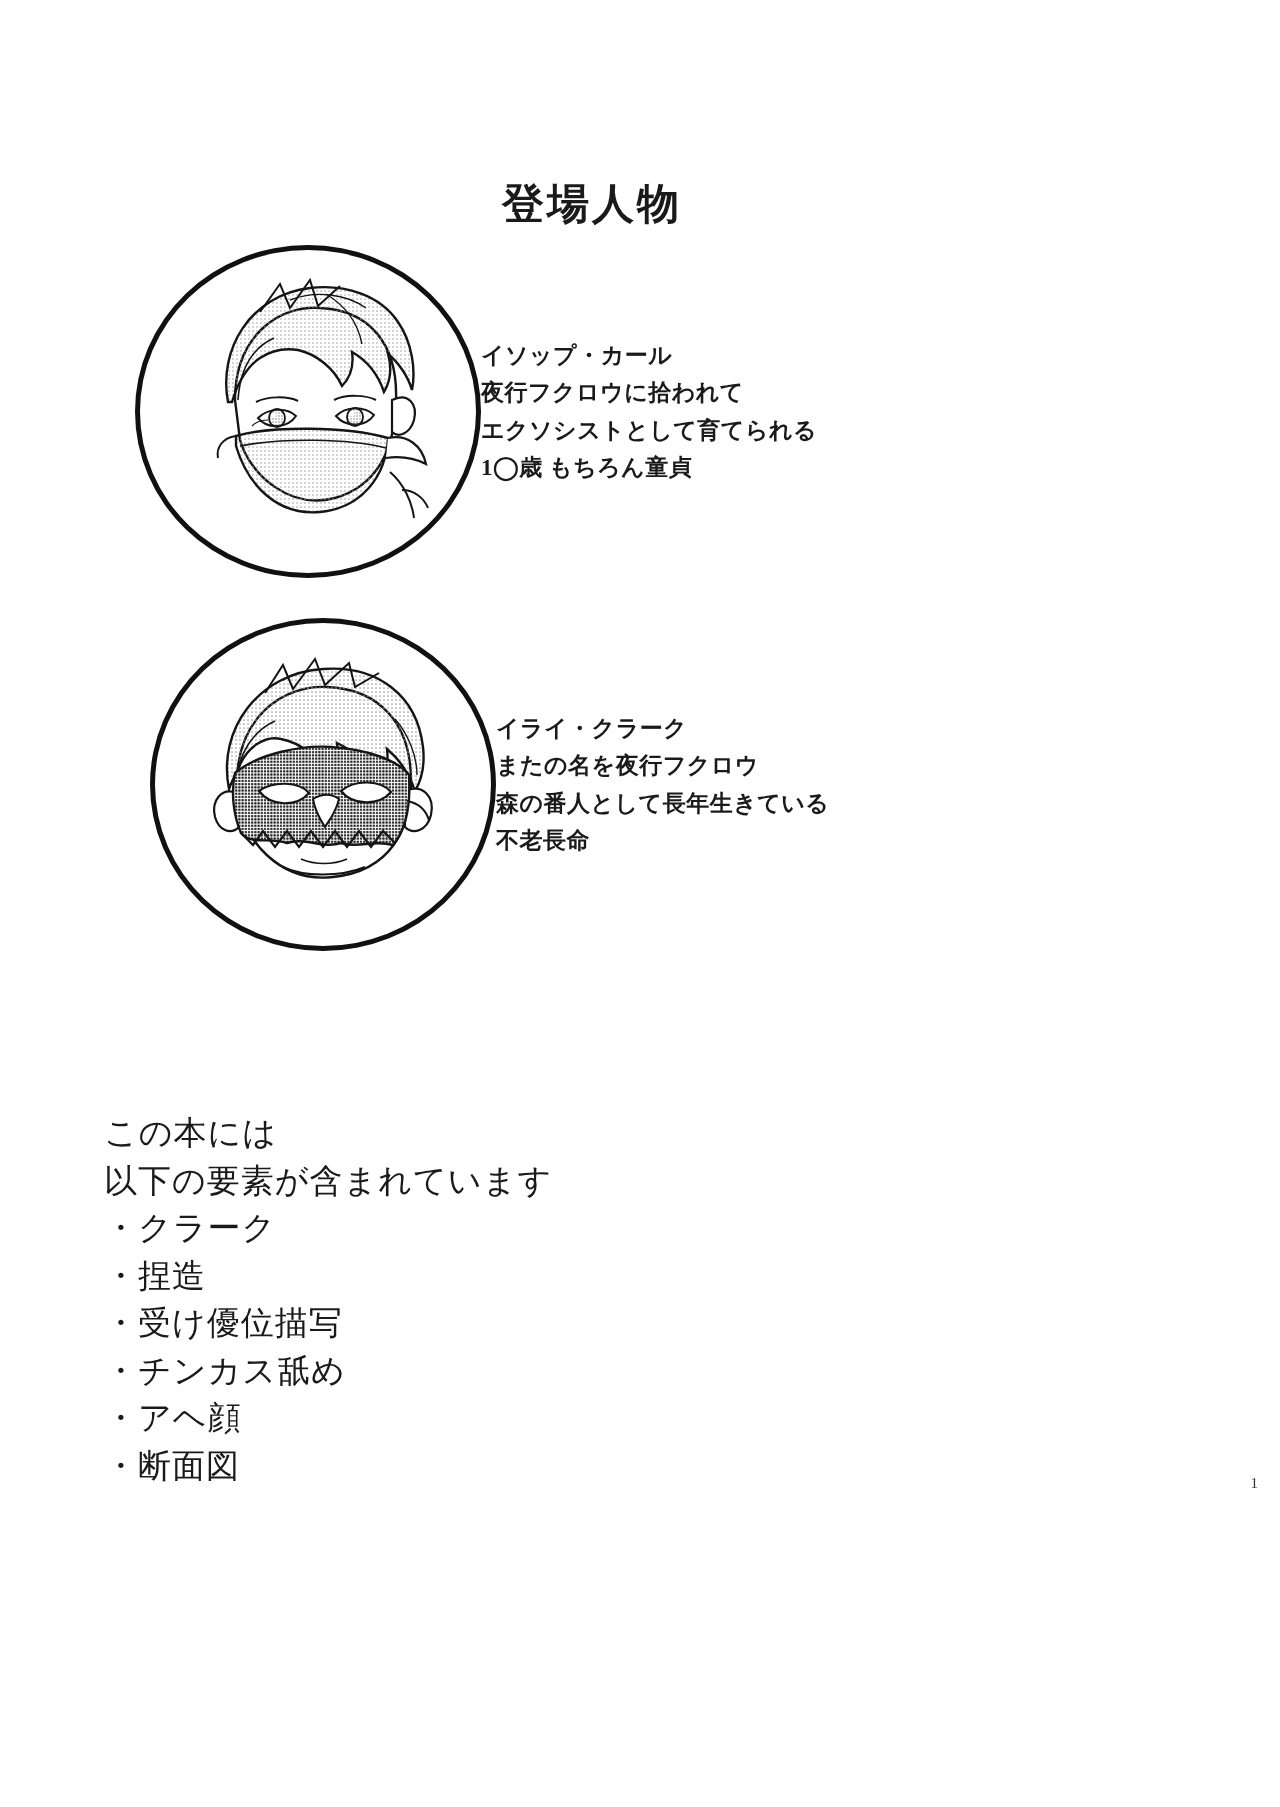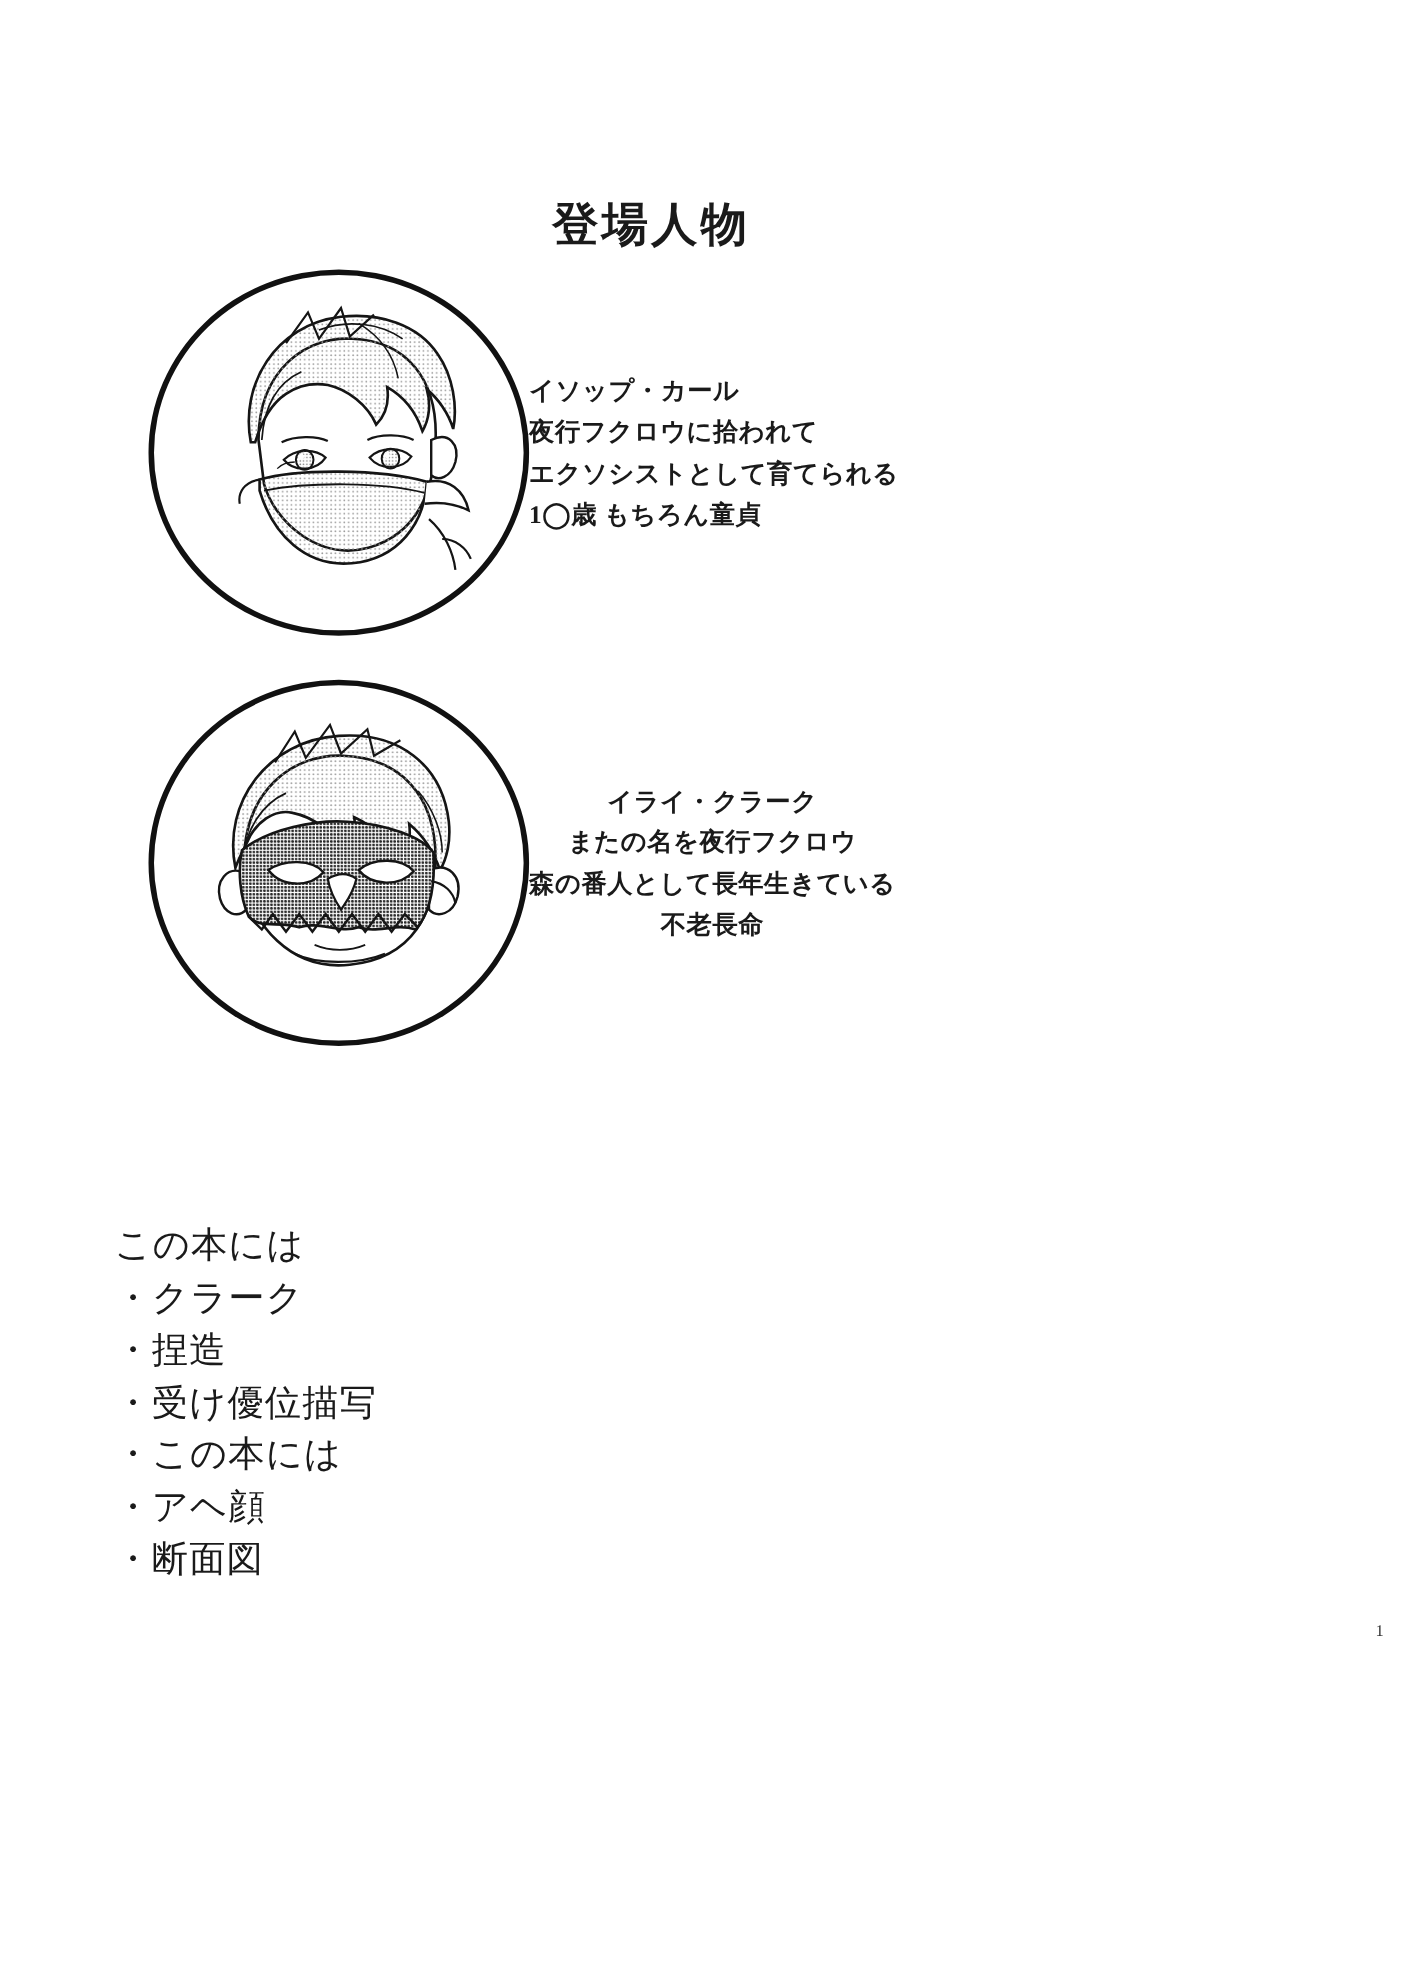--- a/index.html
+++ b/index.html
@@ -35,21 +35,21 @@
     box-sizing: border-box;
   }
 
   
   .char-block {
     position: absolute;
     display: flex;
     align-items: center;
   }
   .char-block.first { top: 245px;  left: 135px; }
-  .char-block.second { top: 618px; left: 135px; text-align: center; }
+  .char-block.second { top: 618px; left: 150px; }
 
   .portrait {
     width: 336px;
     height: 323px;
     border: 5px solid #111;
     border-radius: 50%;
     position: relative;
     overflow: hidden;
     background: #fff;
     flex: 0 0 auto;
@@ -196,23 +196,24 @@
       </div>
     </div>
     <div class="char-desc">イライ・クラーク
 またの名を夜行フクロウ
 森の番人として長年生きている
 不老長命</div>
   </div>
 
   <div class="notes">
     <div class="line">この本には</div>
+    <div class="line">以下の要素が含まれています</div>
     <div class="line">・クラーク</div>
     <div class="line">・捏造</div>
     <div class="line">・受け優位描写</div>
-    <div class="line">・この本には</div>
+    <div class="line">・チンカス舐め</div>
     <div class="line">・アヘ顔</div>
     <div class="line">・断面図</div>
   </div>
 
   <div class="page-number">1</div>
 
 </div>
 
 </body></html>

